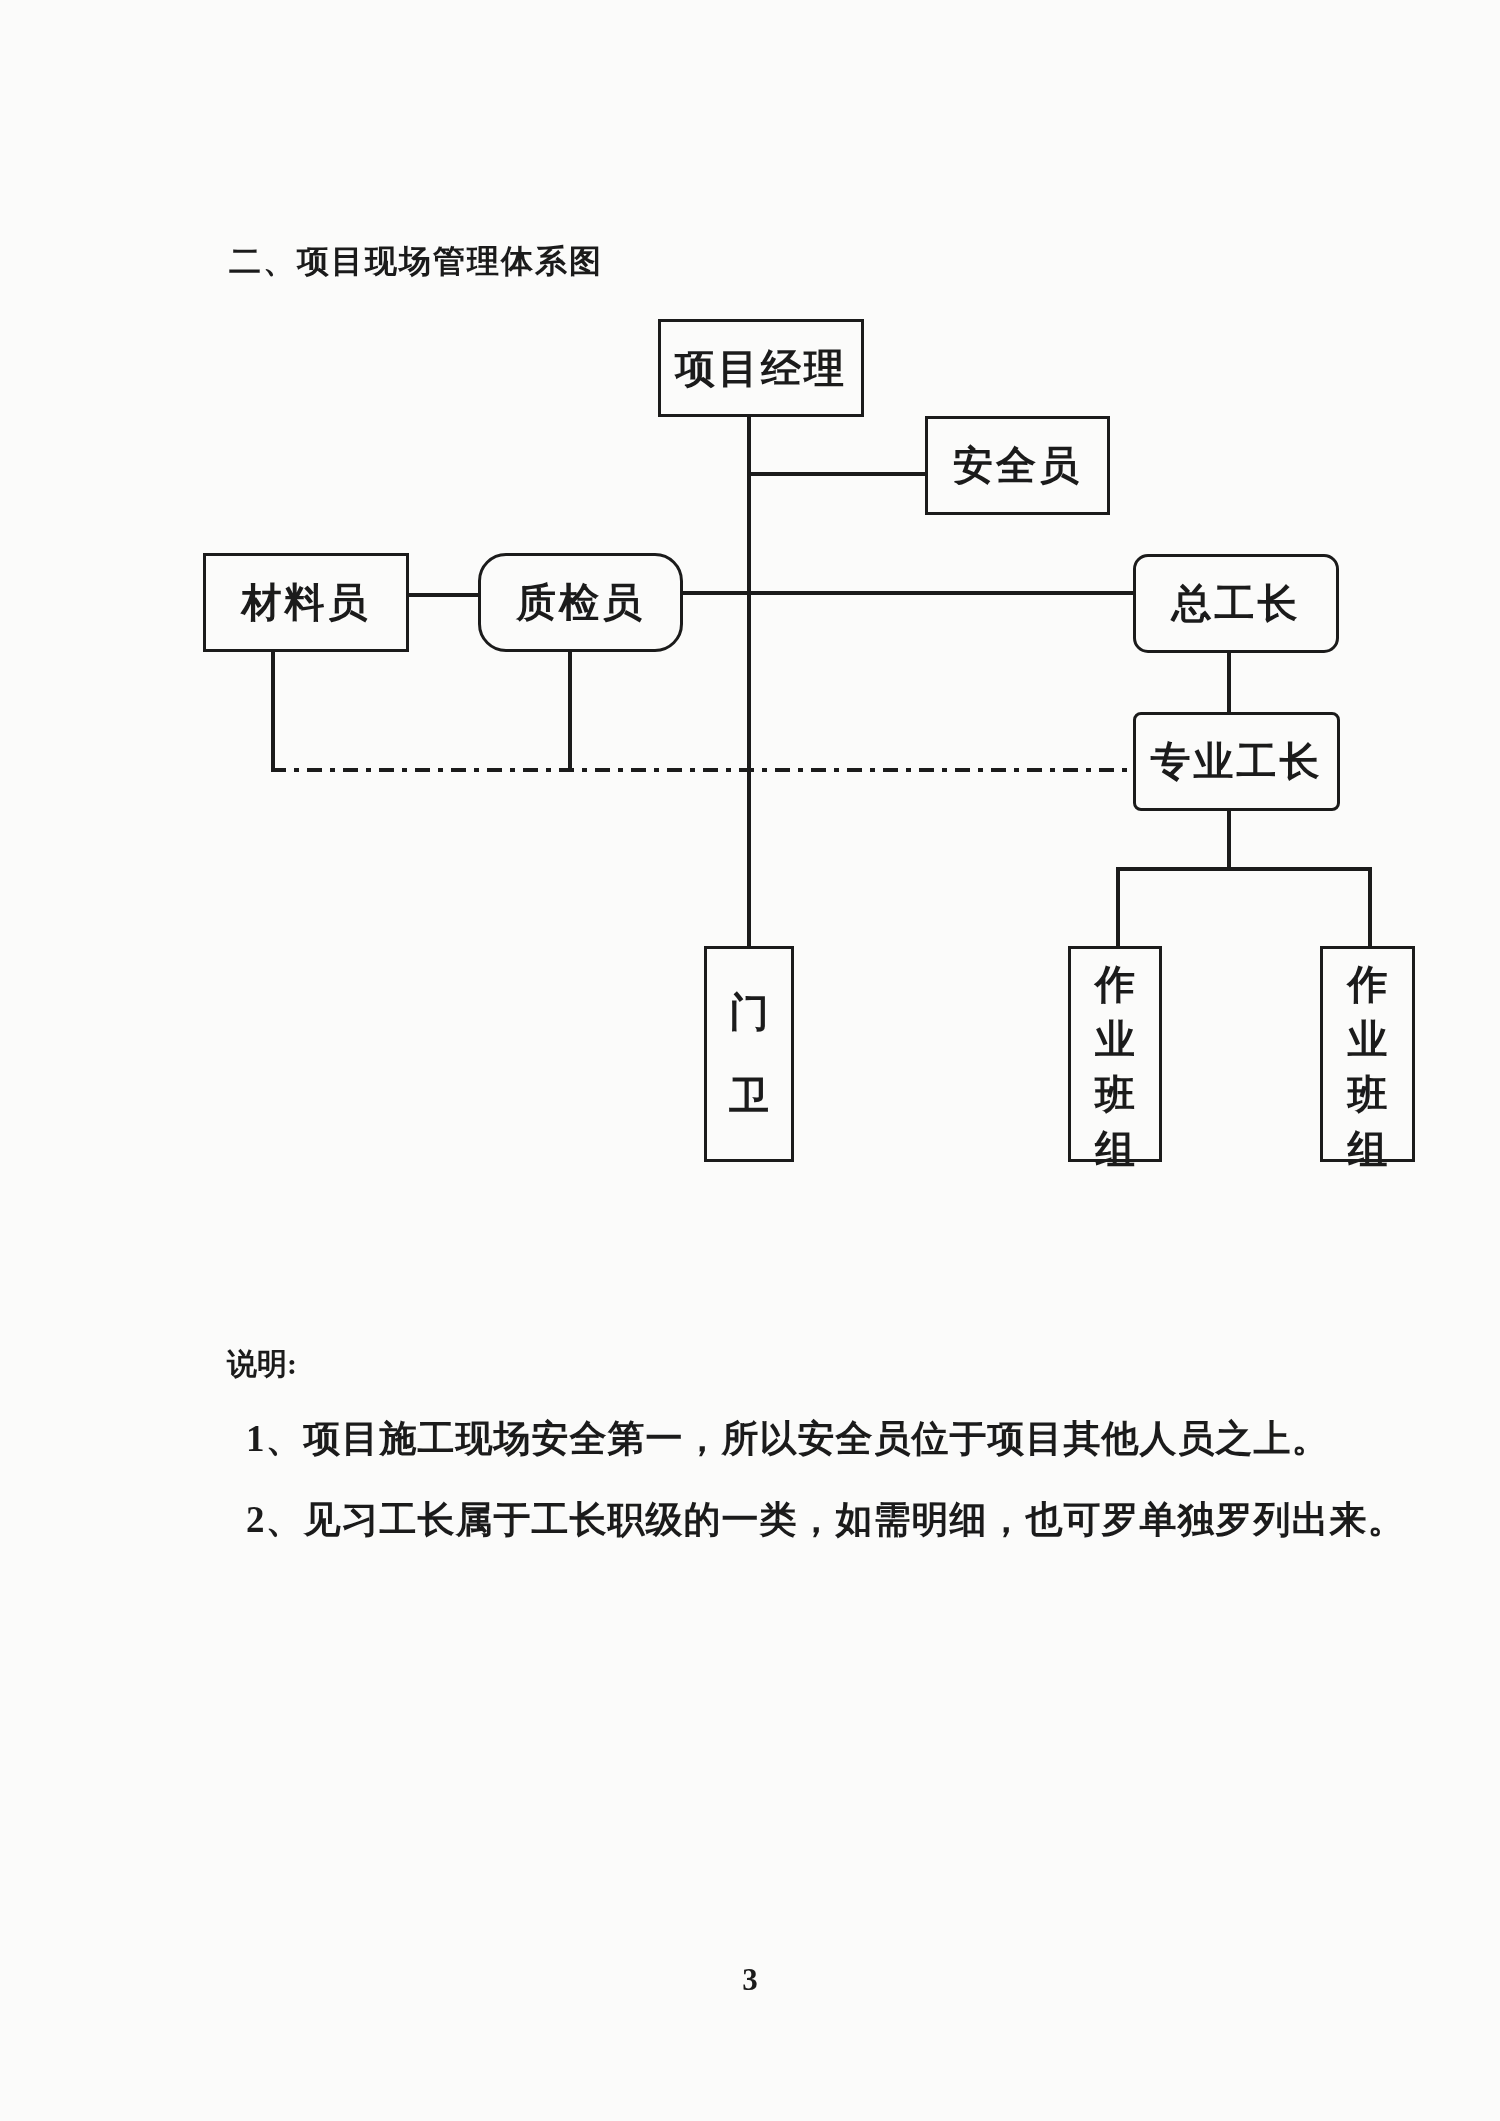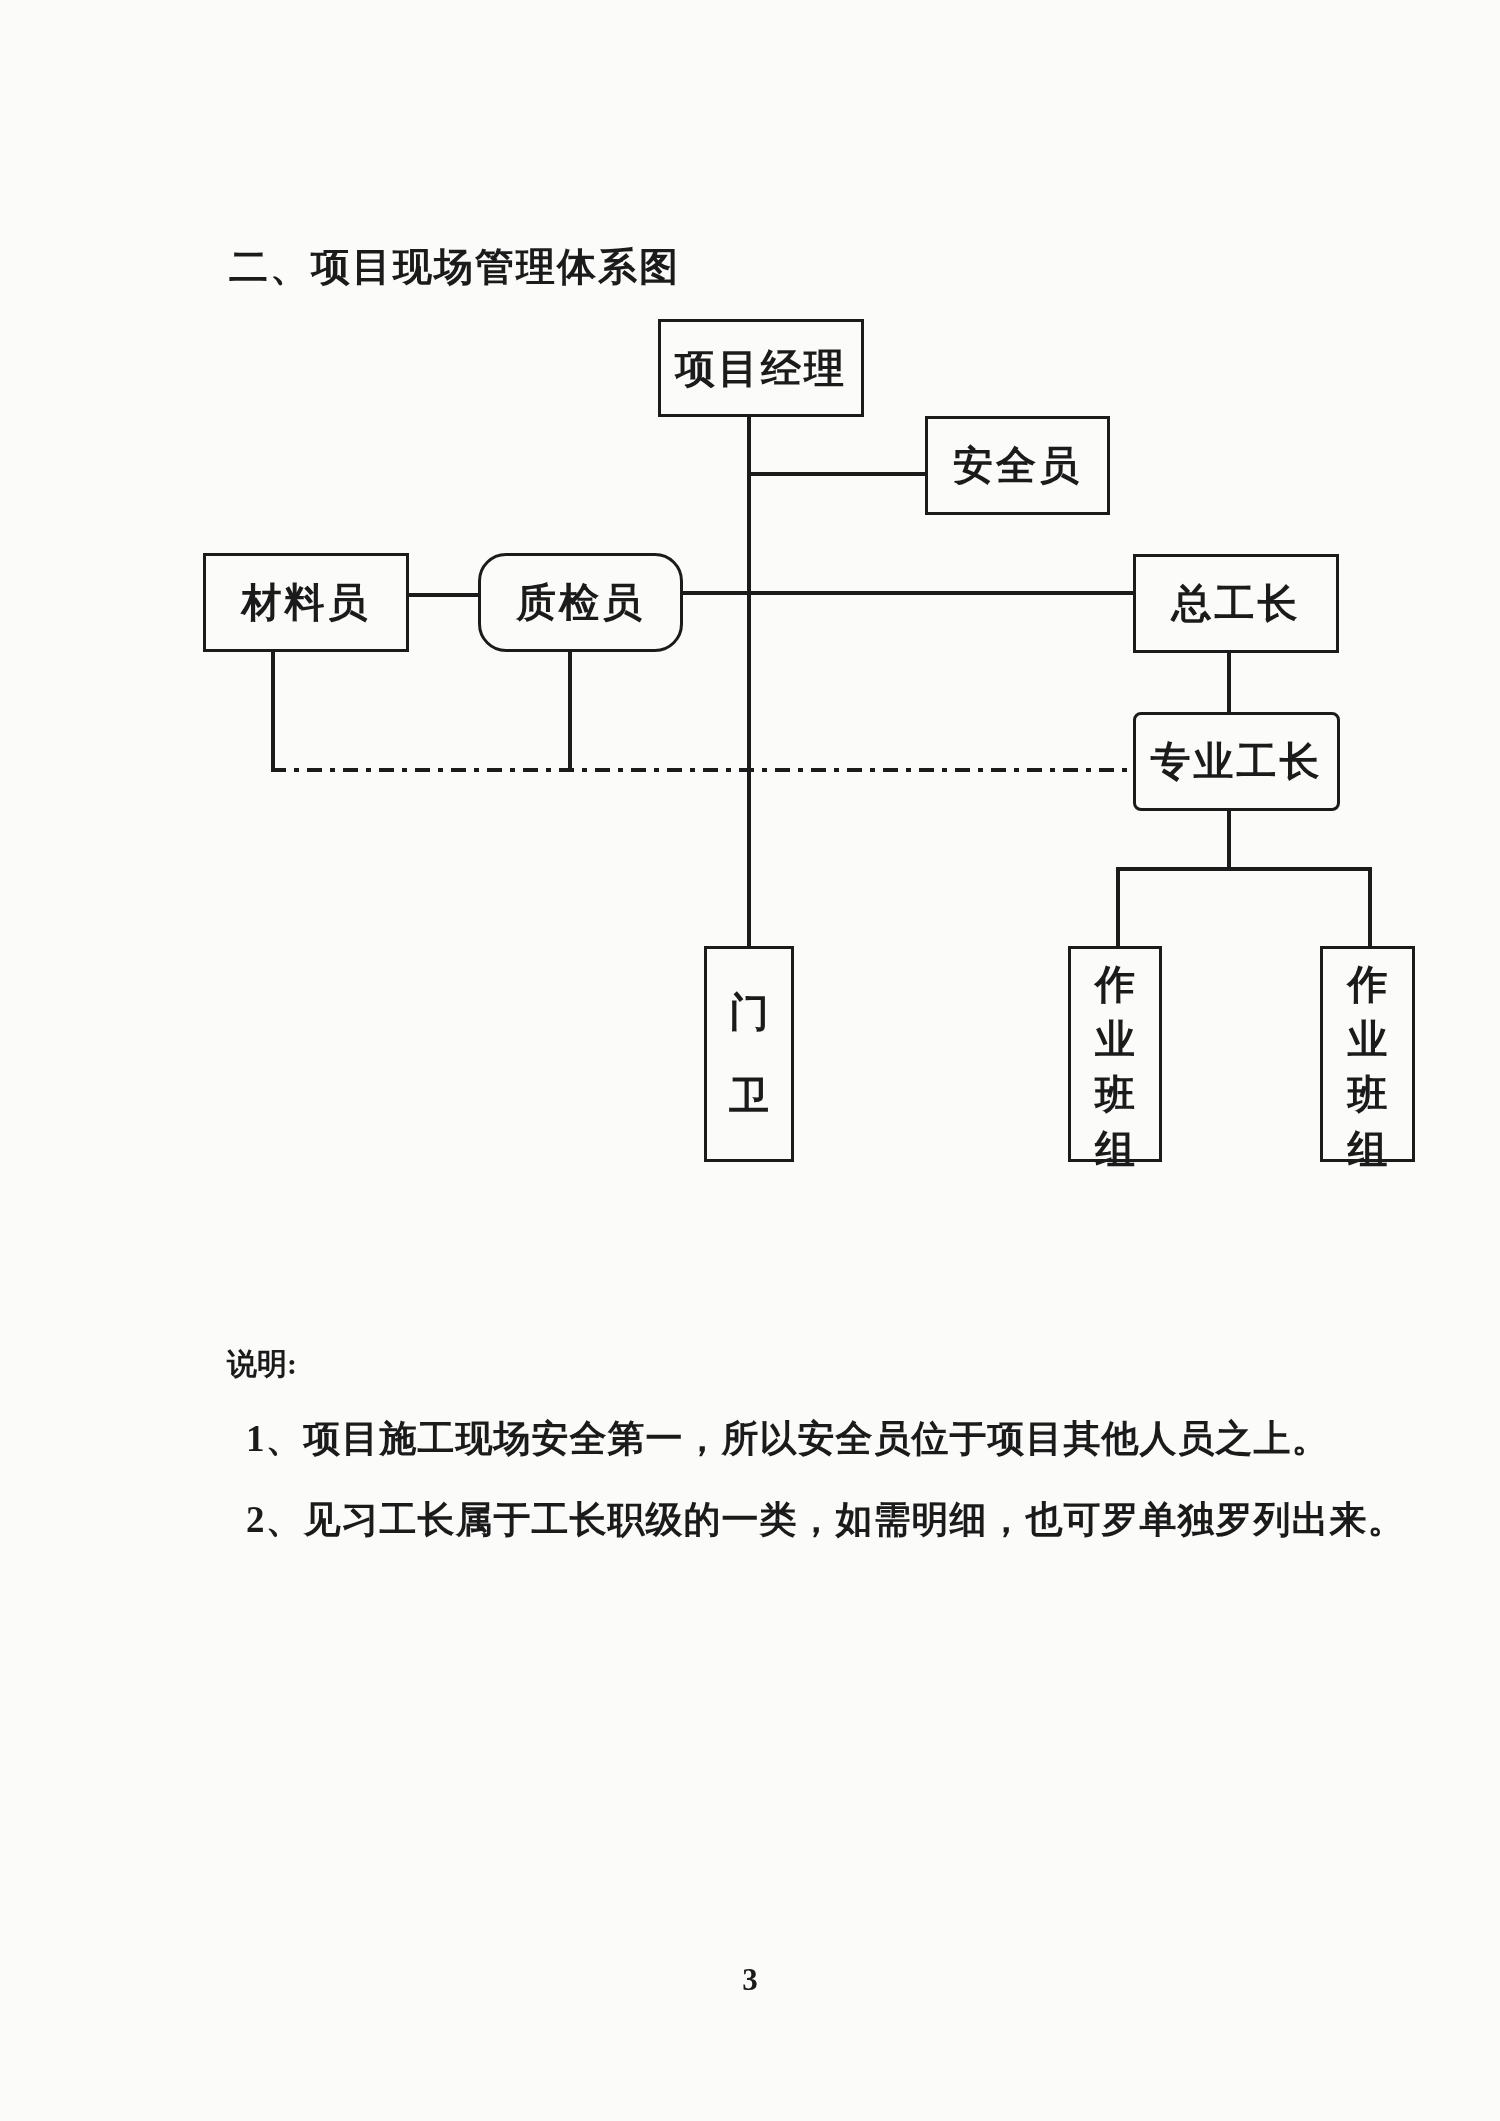--- a/index.html
+++ b/index.html
@@ -12,21 +12,21 @@
     width: 1500px;
     height: 2121px;
     margin: 0 auto;
     background: #fbfbfa;
     color: #1b1b1b;
     overflow: hidden;
   }
   .section-title {
     position: absolute;
     left: 229px; top: 240px;
-    font-size: 39px;
+    font-size: 32px;
     font-weight: bold;
     letter-spacing: 2px;
     white-space: nowrap;
   }
   
   .node {
     position: absolute;
     box-sizing: border-box;
     border: 3px solid #1b1b1b;
     background: #fbfbfa;
@@ -35,21 +35,21 @@
     justify-content: center;
     font-size: 40px;
     font-weight: bold;
     letter-spacing: 3px;
     white-space: nowrap;
   }
   .node-pm       { left: 658px;  top: 319px; width: 206px; height: 98px; }
   .node-safety   { left: 925px;  top: 416px; width: 185px; height: 99px; }
   .node-material { left: 203px;  top: 553px; width: 206px; height: 99px; }
   .node-quality  { left: 478px;  top: 553px; width: 205px; height: 99px; border-radius: 28px; }
-  .node-chief    { left: 1133px; top: 554px; width: 206px; height: 99px; }
+  .node-chief    { left: 1133px; top: 554px; width: 206px; height: 99px; border-radius: 15px; }
   .node-pro      { left: 1133px; top: 712px; width: 207px; height: 99px; border-radius: 8px; }
   .node-gate     { left: 704px;  top: 946px; width: 90px;  height: 216px; }
   .node-team-l   { left: 1068px; top: 946px; width: 94px;  height: 216px; }
   .node-team-r   { left: 1320px; top: 946px; width: 95px;  height: 216px; }
   .vnode .vtext {
     display: flex;
     flex-direction: column;
     justify-content: space-evenly;
     align-items: center;
     height: 100%;

